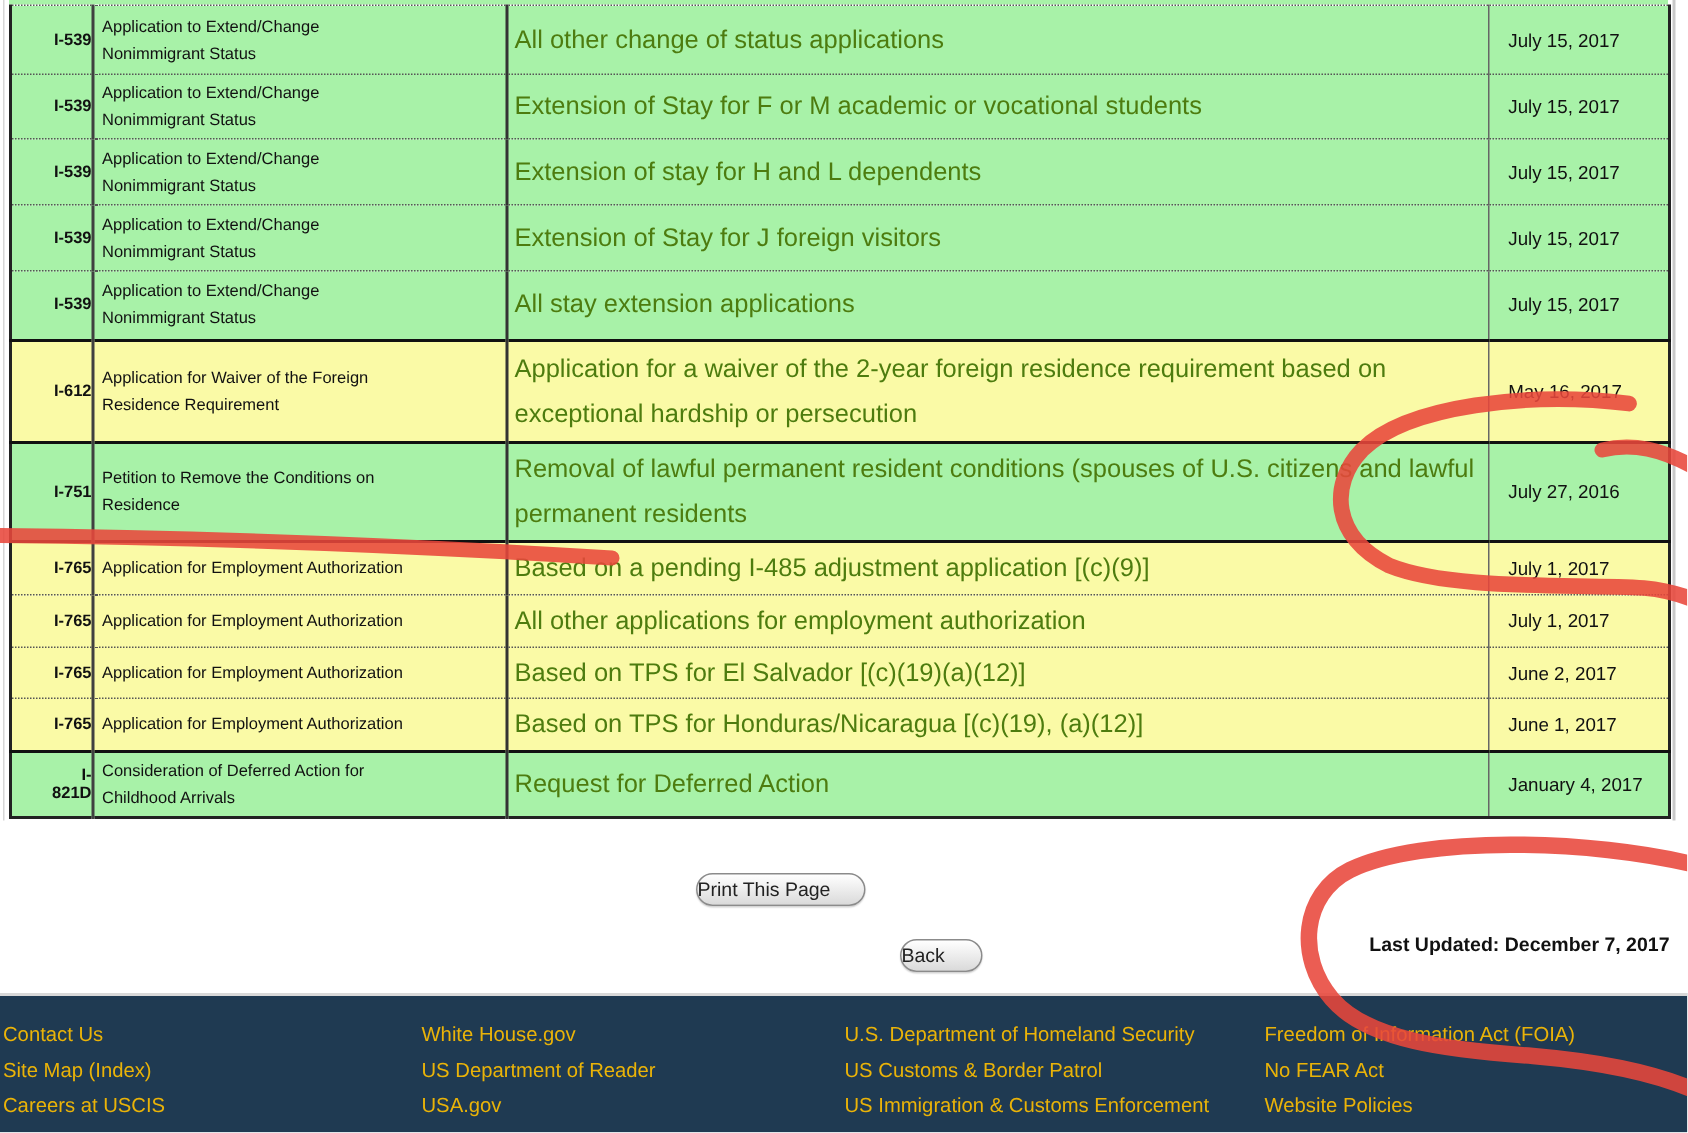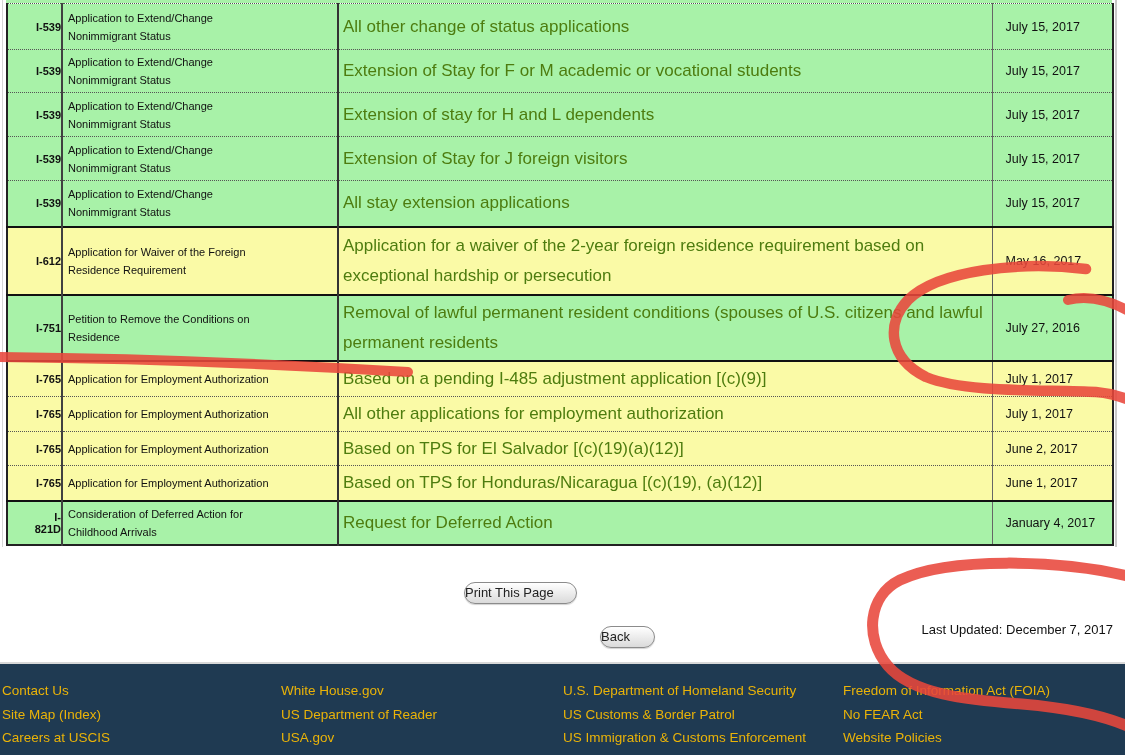--- a/index.html
+++ b/index.html
@@ -62,21 +62,21 @@
     font-size: 13px; color: #222; line-height: 20px;
     box-shadow: 0 1px 1px rgba(0,0,0,0.18);
     cursor: pointer;
   }
   .btn-print { left: 464px; top: 582px; width: 113px; }
   .btn-back  { left: 600px; top: 582px; width: 55px; margin-top: 44px; }
 
   
   .last-updated {
     position: absolute; right: 12px; top: 622px;
-    font-size: 13px; color: #111; text-align: right;
+    font-size: 13px; color: #111; text-align: right; font-weight: bold;
   }
 
   
   .footer {
     position: absolute; left: 0; top: 662px; width: 1125px; height: 93px;
     background: #1f3a52; border-top: 2px solid #d8d8d8;
   }
   .footer ul { list-style: none; position: absolute; top: 17px; }
   .footer li { height: 23.5px; }
   .footer a {

